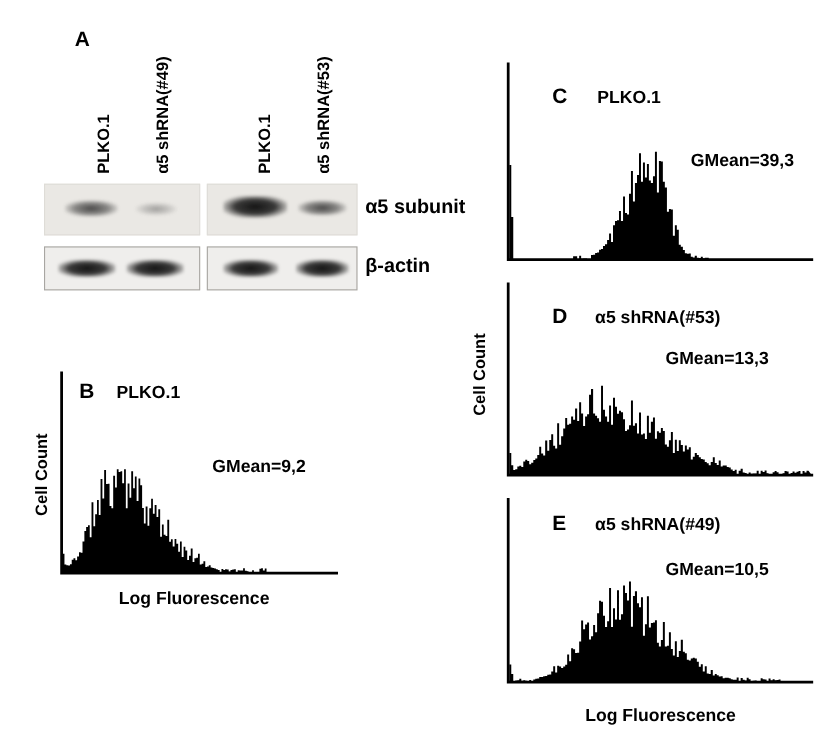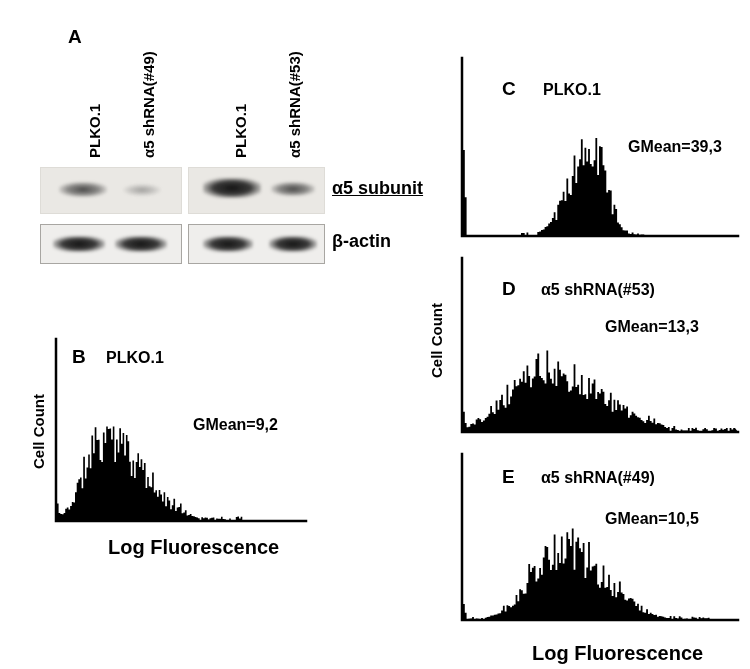--- a/index.html
+++ b/index.html
@@ -2,21 +2,21 @@
 <html><head>
 <meta charset="utf-8">
 <style>
   html,body{margin:0;padding:0;background:#fff;}
   .fig{position:relative;width:750px;height:669px;background:#ffffff;overflow:hidden;
        font-family:"Liberation Sans","DejaVu Sans",sans-serif;color:#000;}
   .abs{position:absolute;}
   .panel-letter{font-size:19px;font-weight:bold;letter-spacing:.5px;}
   .plot-title{font-size:16px;font-weight:bold;}
   .gmean{font-size:16px;font-weight:bold;}
-  .axis-x{font-size:20px;font-weight:bold;}
+  .axis-x{font-size:16px;font-weight:bold;}
   .vlabel{position:absolute;font-size:15px;font-weight:bold;white-space:nowrap;
           transform:rotate(-90deg);transform-origin:0 0;}
   .lane{position:absolute;font-size:15px;font-weight:bold;white-space:nowrap;
         transform:rotate(-90deg);transform-origin:0 0;}
   .blot-box{position:absolute;background:#eae8e4;border:1px solid #dedcd7;}
   .actin-box{position:absolute;background:#efeeec;border:1px solid #a8a6a2;}
   .band{position:absolute;filter:blur(1.5px);}
   .b-strong{background:radial-gradient(ellipse at center, rgba(8,8,8,.95) 0%, rgba(18,18,18,.82) 45%, rgba(40,40,40,0) 80%);}
   .b-med{background:radial-gradient(ellipse at center, rgba(28,28,28,.78) 0%, rgba(40,40,40,.5) 45%, rgba(70,70,70,0) 78%);}
   .b-faint{background:radial-gradient(ellipse at center, rgba(60,60,60,.42) 0%, rgba(85,85,85,.22) 45%, rgba(110,110,110,0) 75%);}
@@ -37,21 +37,21 @@
   <div class="lane" style="left:286px;top:158px;">α5 shRNA(#53)</div>
 
   <div class="blot-box" style="left:40px;top:167px;width:140px;height:45px;">
     <div class="band b-med" style="left:18px;top:14px;width:48px;height:15px;"></div>
     <div class="band b-faint" style="left:82px;top:16px;width:38px;height:12px;"></div>
   </div>
   <div class="blot-box" style="left:188px;top:167px;width:135px;height:45px;">
     <div class="band b-strong" style="left:14px;top:10px;width:58px;height:20px;"></div>
     <div class="band b-med" style="left:82px;top:14px;width:44px;height:14px;"></div>
   </div>
-  <div class="abs row-label" style="left:332px;top:178px;text-decoration:underline;">α5 subunit</div>
+  <div class="abs row-label" style="left:332px;top:178px;">α5 subunit</div>
 
   <div class="actin-box" style="left:40px;top:224px;width:140px;height:38px;">
     <div class="band b-strong" style="left:12px;top:11px;width:52px;height:16px;"></div>
     <div class="band b-strong" style="left:74px;top:11px;width:52px;height:16px;"></div>
   </div>
   <div class="actin-box" style="left:188px;top:224px;width:135px;height:38px;">
     <div class="band b-strong" style="left:14px;top:11px;width:50px;height:16px;"></div>
     <div class="band b-strong" style="left:80px;top:11px;width:48px;height:16px;"></div>
   </div>
   <div class="abs row-label" style="left:332px;top:231px;text-align:center;">β-actin</div>

